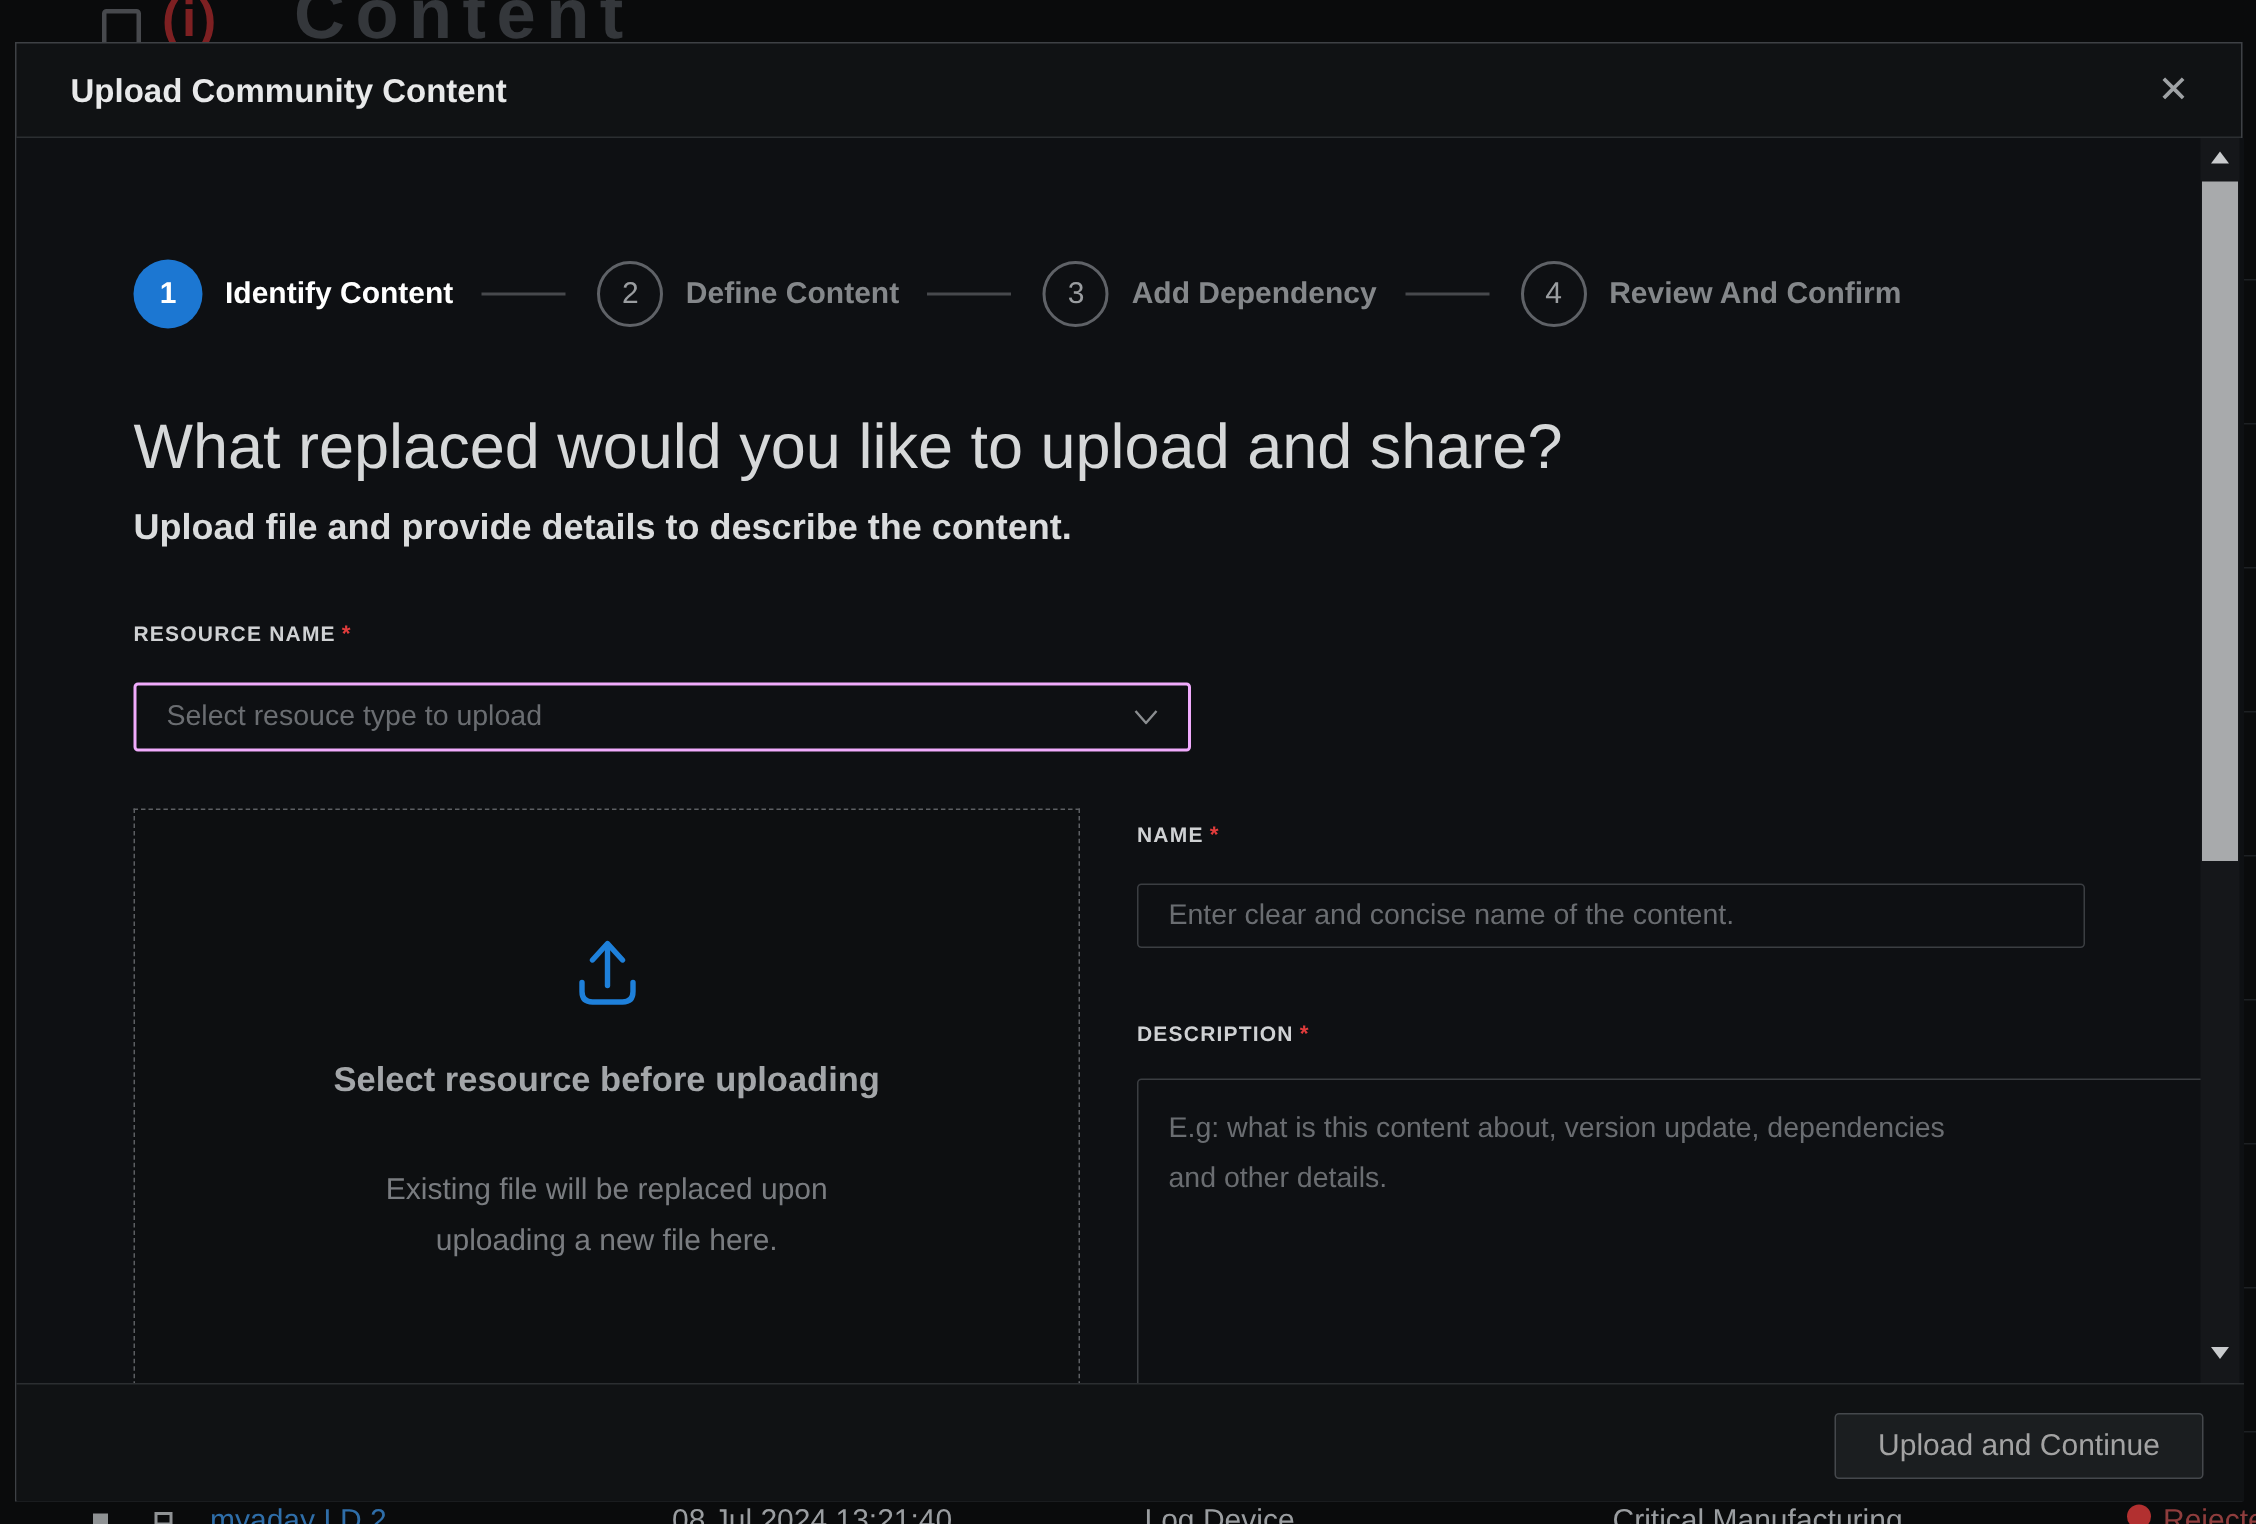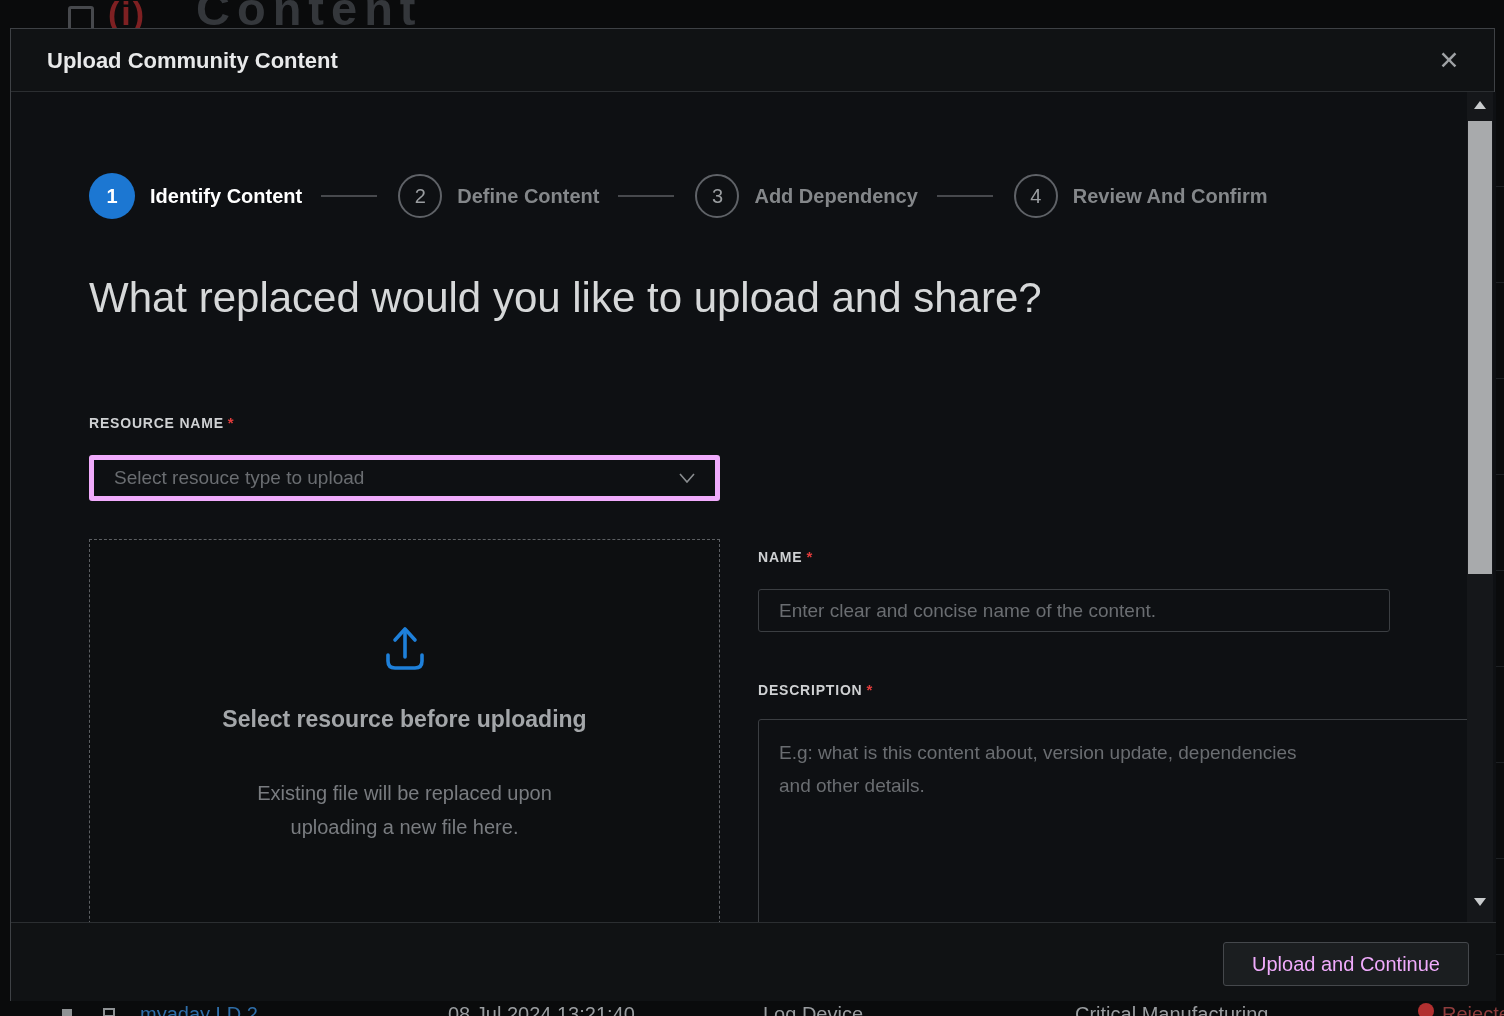--- a/index.html
+++ b/index.html
@@ -67,22 +67,22 @@
   
   .field-label { position:absolute; font-size:14px; font-weight:700; letter-spacing:.8px;
                  color:#cfd1d3; }
   .req { color:#e03c3c; margin-left:4px; font-size:15px; }
 
   .lbl-resource { left:78px; top:322px; }
   .lbl-name { left:747px; top:456px; }
   .lbl-desc { left:747px; top:589px; }
 
   
-  .select-box { position:absolute; left:78px; top:363px; width:631px; height:46px;
-                border:5px solid #f0abfc; border-radius:3px; display:flex; align-items:center;
+  .select-box { position:absolute; left:78px; top:363px; width:705px; height:46px;
+                border:2px solid #f0abfc; border-radius:3px; display:flex; align-items:center;
                 padding:0 20px; cursor:pointer; background:transparent; }
   .select-placeholder { font-size:19px; color:#6a6d71; flex:1; }
   .select-chevron { flex:none; }
 
   
   .text-input { position:absolute; background:transparent; border:1px solid #3b3e42;
                 border-radius:3px; font-family:"Liberation Sans", sans-serif; font-size:19px;
                 color:#d6d8d9; padding:16px 20px; outline:none; }
   .text-input::placeholder, .text-area::placeholder { color:#6a6d71; opacity:1; }
   .input-name { left:747px; top:497px; width:632px; height:43px; }
@@ -109,21 +109,21 @@
   .scroll-down { top:806px; border-left:6px solid transparent; border-right:6px solid transparent;
                  border-top:8px solid #c9cbcd; }
   .scroll-thumb { position:absolute; left:1px; top:29px; width:24px; height:453px;
                   background:#a8aaac; cursor:grab; }
 
   
   .modal-footer { position:absolute; left:0; top:893px; width:1485px; height:79px;
                   background:#101214; border-top:1px solid #2b2e31; }
   .submit-btn { position:absolute; left:1212px; top:19px; width:246px; height:44px;
                 background:#1b1e20; border:1px solid #45484c; border-radius:3px;
-                font-family:"Liberation Sans", sans-serif; font-size:20px; color:#f0abfc;
+                font-family:"Liberation Sans", sans-serif; font-size:20px; color:#a3a3a3;
                 cursor:pointer; }
 </style>
 </head>
 <body>
 
 <div class="screen">
 
   <div class="bg-top">
     <div class="bg-logo-piece"></div>
     <div class="bg-logo-red">(i)</div>
@@ -179,20 +179,21 @@
           <div class="step-label">Add Dependency</div>
         </div>
         <div class="step-conn"></div>
         <div class="step inactive">
           <div class="step-circle">4</div>
           <div class="step-label">Review And Confirm</div>
         </div>
       </div>
 
       <div class="heading">What replaced would you like to upload and share?</div>
+      <div class="subheading">Upload file and provide details to describe the content.</div>
 
       <div class="field-label lbl-resource">
         <span>RESOURCE NAME</span><span class="req">*</span>
       </div>
       <div class="select-box">
         <span class="select-placeholder">Select resouce type to upload</span>
         <svg class="select-chevron" width="16" height="10" viewBox="0 0 16 10">
           <polyline points="1,1 8,9 15,1" fill="none" stroke="#8a8d90" stroke-width="1.6"></polyline>
         </svg>
       </div>

